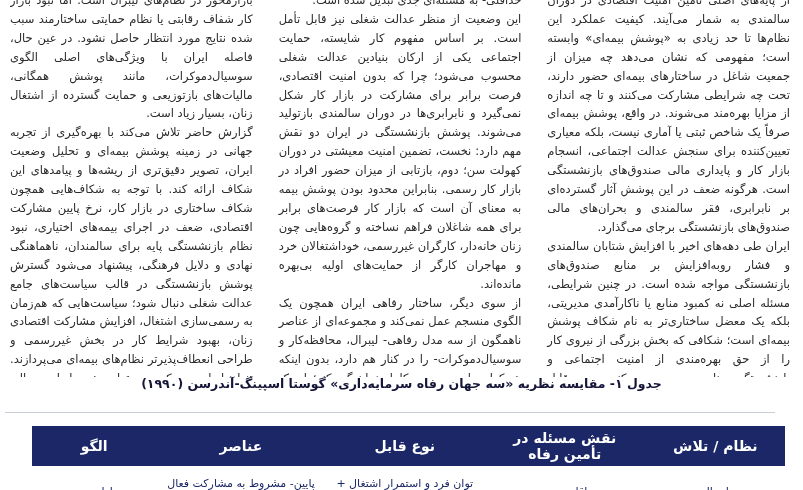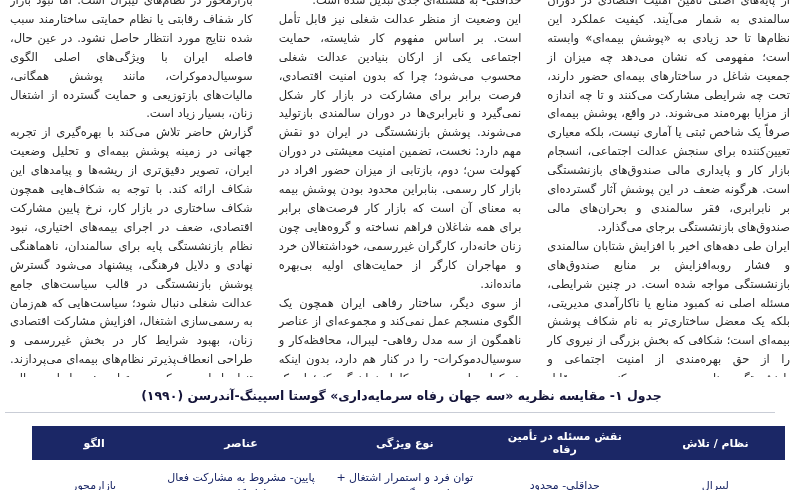--- a/index.html
+++ b/index.html
@@ -30,21 +30,21 @@
     margin-top: -9px;          
     color: #2b2b2b;
     font-size: 11.5px;
     line-height: 18.9px;
     text-align: justify;
   }
   .col p { margin: 0; }
   
   .table-title {
     position: absolute;
-    top: 388px;
+    top: 376px;
     left: 0;
     right: 0;
     text-align: center;
     font-weight: bold;
     font-size: 12.5px;
     color: #15153a;
   }
   .top-rule {
     position: absolute;
     top: 412px;
@@ -59,21 +59,21 @@
     right: 18px;
     left: 32px;
     border-collapse: collapse;
     table-layout: fixed;
     width: auto;
   }
   .data-table th {
     background: #1b2766;
     color: #ffffff;
     font-weight: bold;
-    font-size: 11px;
+    font-size: 14px;
     height: 30px;
     padding: 4px 16px;
     text-align: center;
     vertical-align: middle;
   }
   .data-table td {
     color: #1b2766;
     font-size: 11px;
     line-height: 1.45;
     padding: 10px 6px 6px 6px;
@@ -112,21 +112,21 @@
       <col style="width:18.5%">
       <col style="width:21.5%">
       <col style="width:21%">
       <col style="width:22.5%">
       <col style="width:16.5%">
     </colgroup>
     <thead>
       <tr>
         <th>نظام / تلاش</th>
         <th>نقش مسئله در تأمین رفاه</th>
-        <th>نوع ویژگی</th>
+        <th>نوع قابل</th>
         <th>عناصر</th>
         <th>الگو</th>
       </tr>
     </thead>
     <tbody>
       <tr>
         <td>لیبرال</td>
         <td>حداقلی- محدود</td>
         <td>توان فرد و استمرار اشتغال + بازنشستگی خصوصی</td>
         <td>پایین- مشروط به مشارکت فعال در بازار کار رسمی</td>

